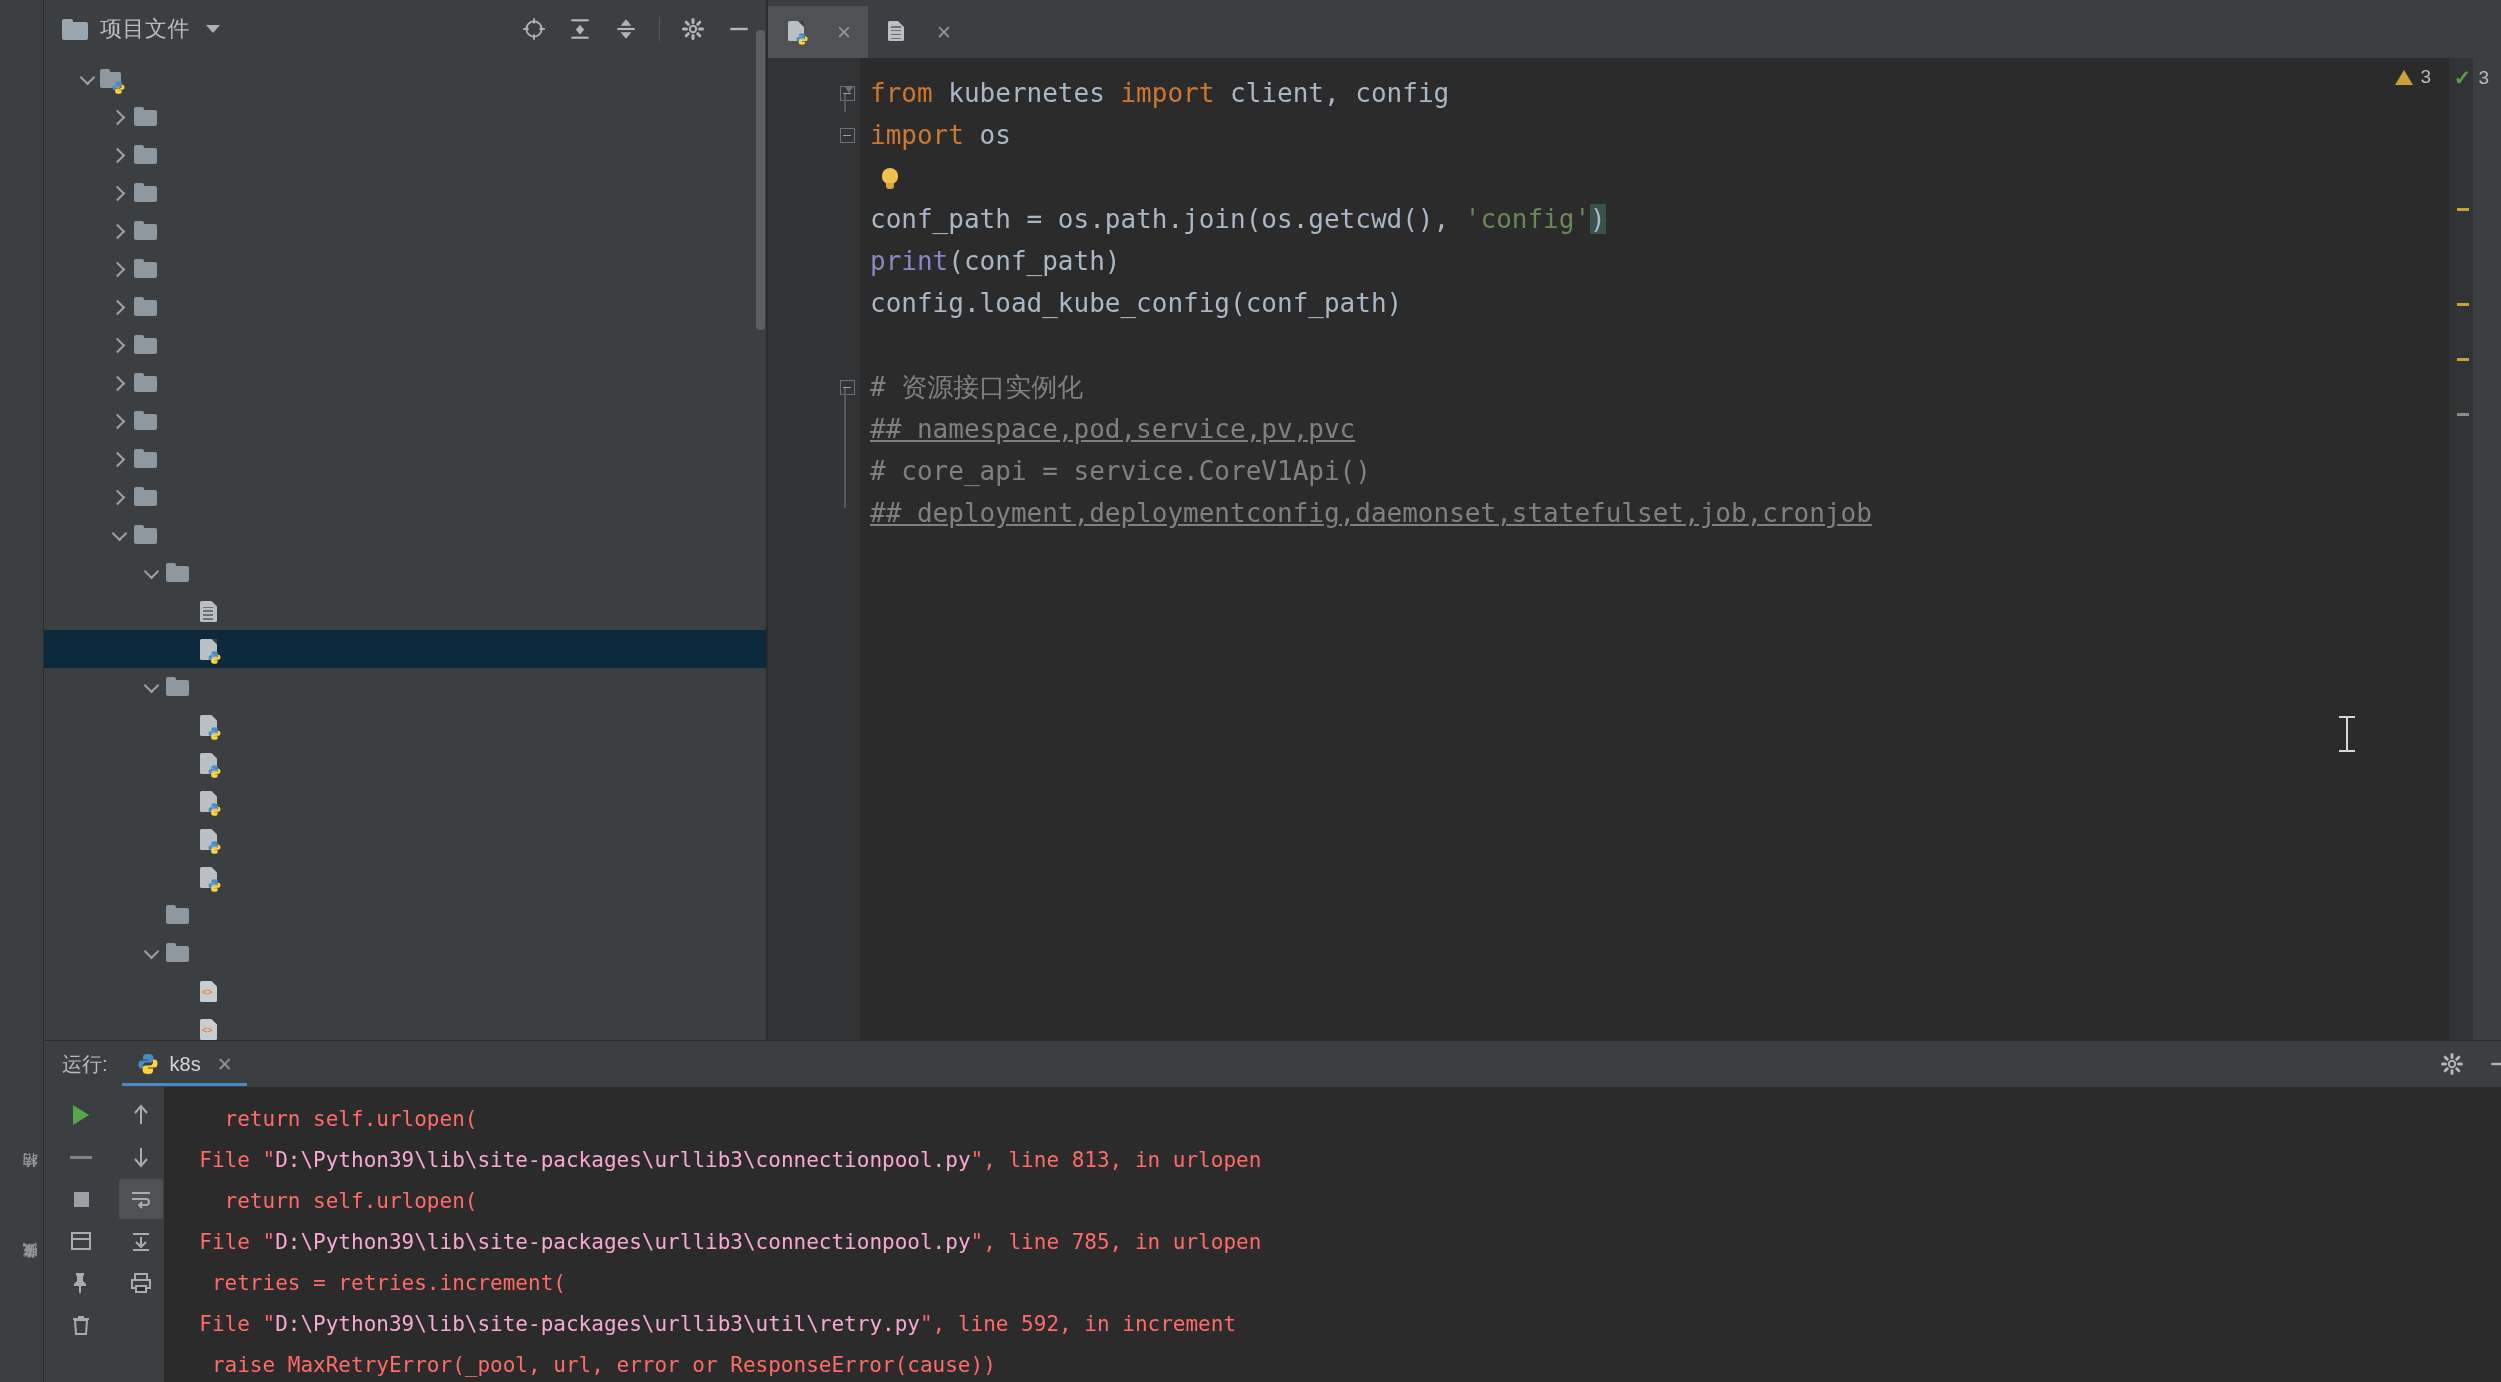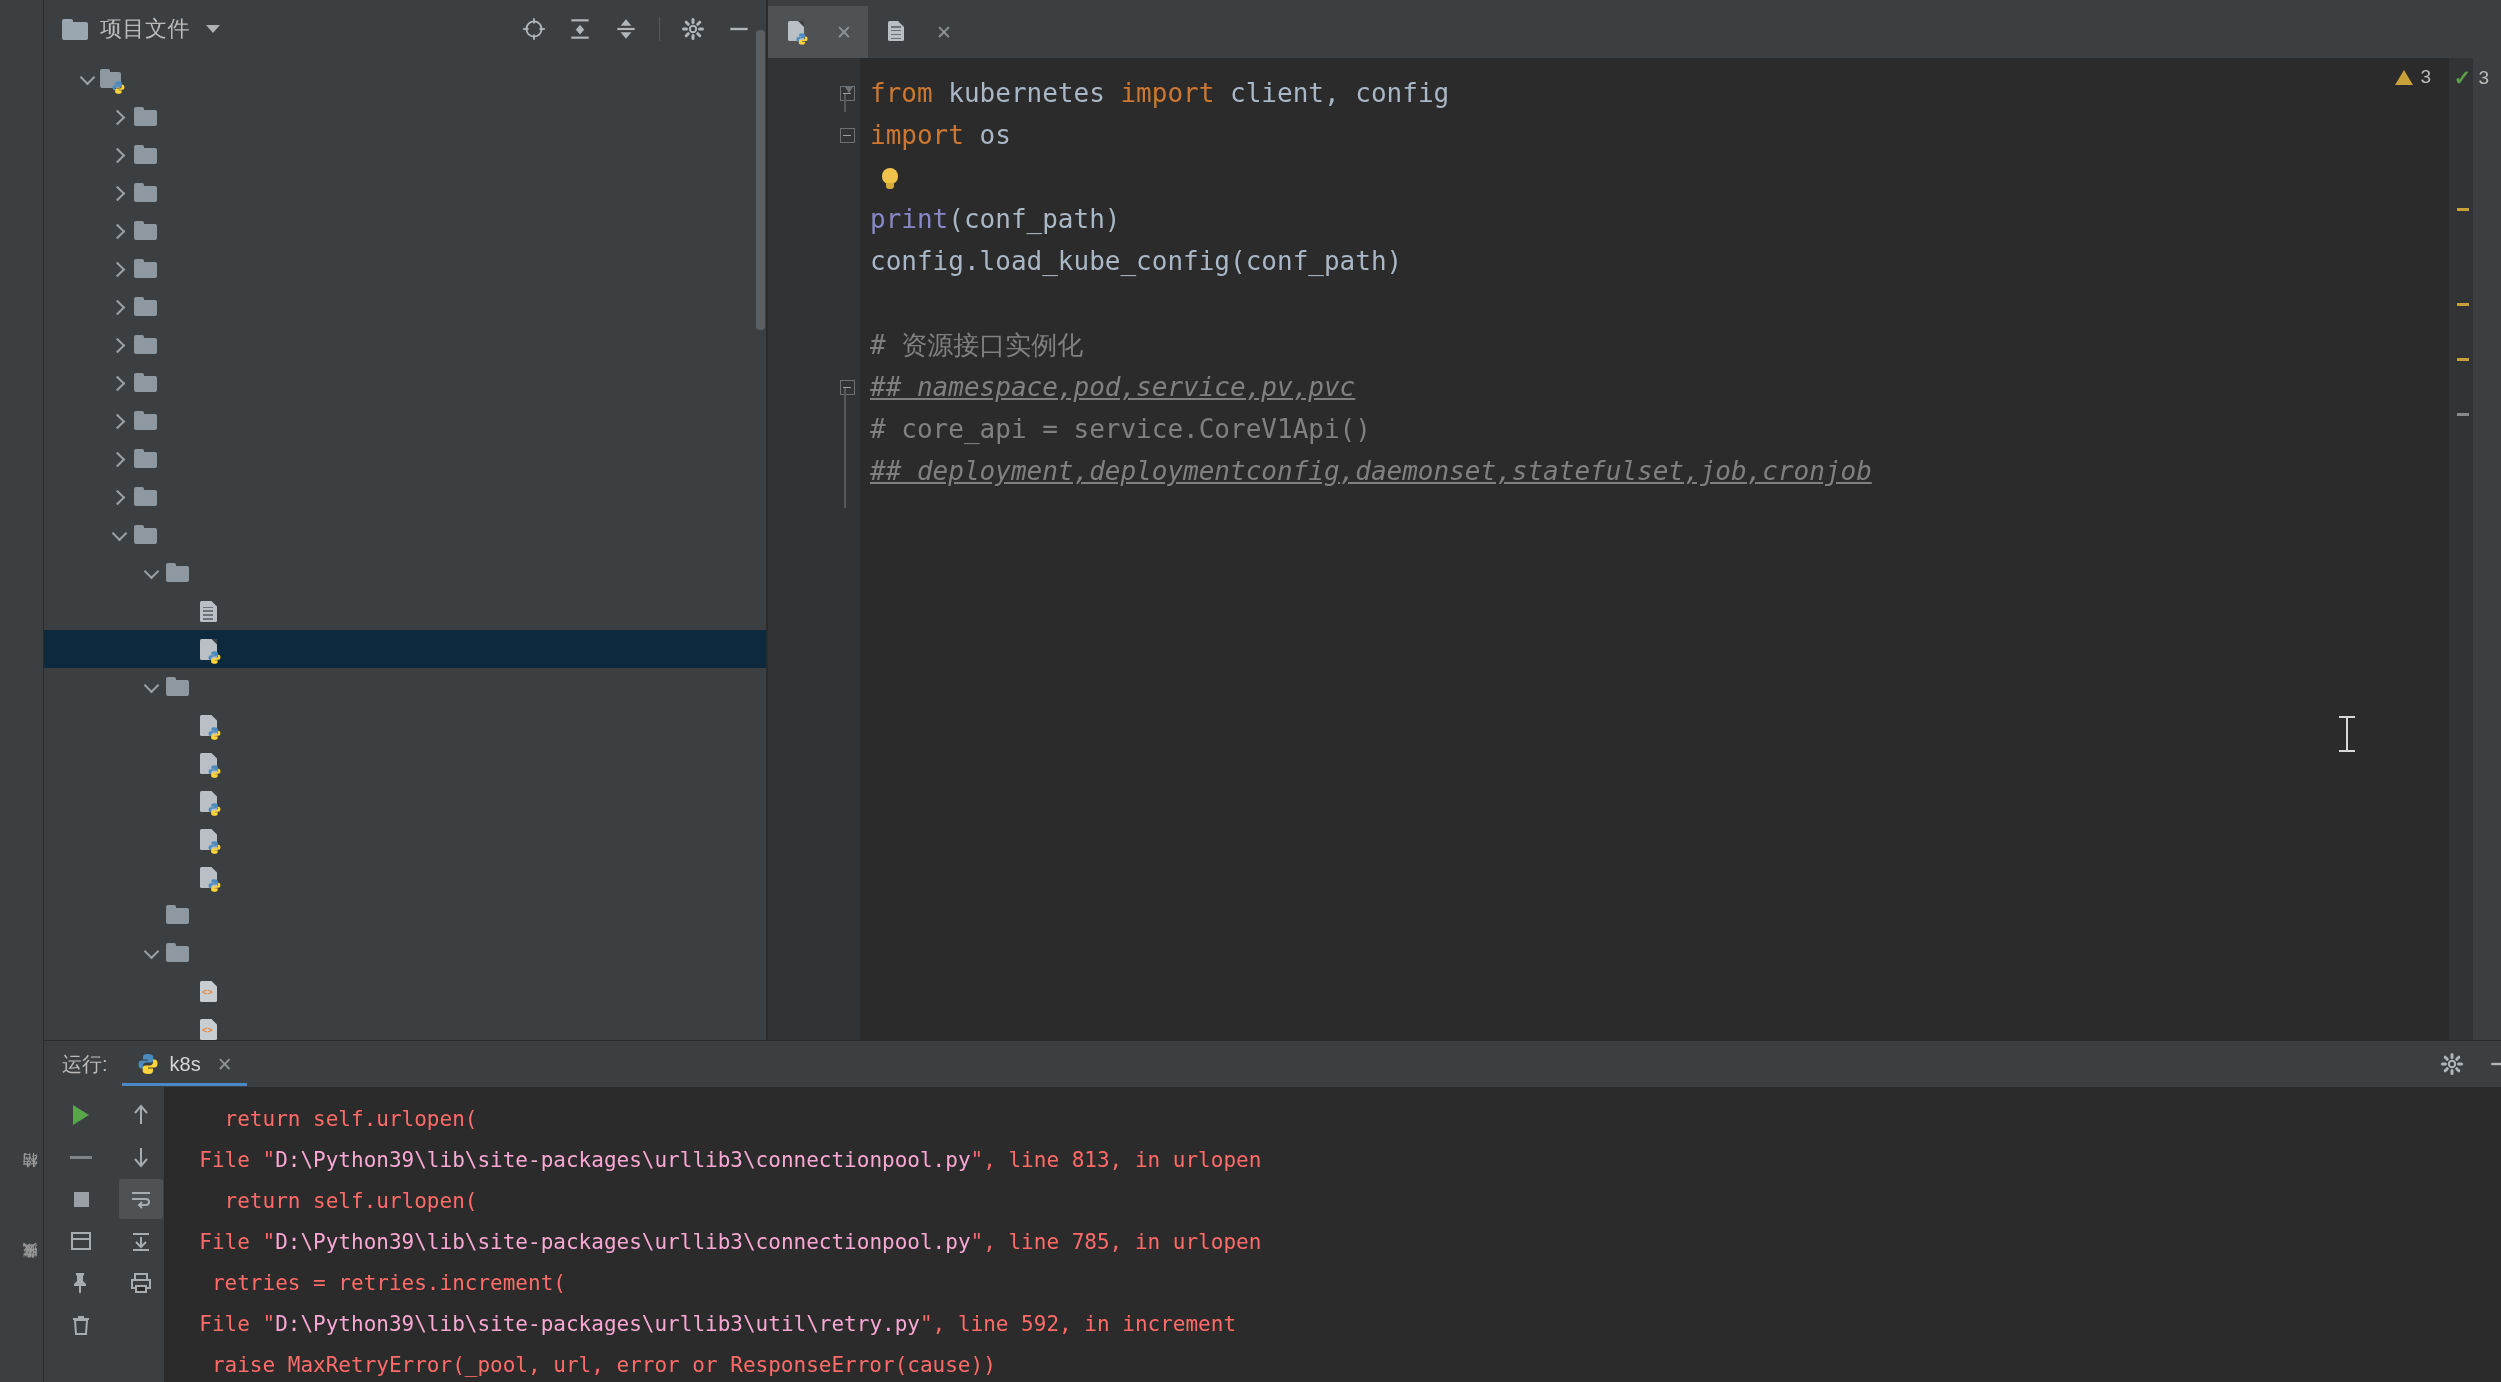--- a/index.html
+++ b/index.html
@@ -134,21 +134,21 @@
   .code-area {
     flex:1; position:relative; background:#2b2b2b;
     font-family: "DejaVu Sans Mono", monospace; font-size: 26px;
     padding-top: 14px; overflow:hidden;
   }
   .cline { height: 42px; line-height: 42px; white-space: pre; padding-left: 10px; color:#a9b7c6; }
   .k { color:#cc7832; }          
   .bi { color:#8888c6; }         
   .str { color:#6a8759; }        
   .cmt { color:#808080; }        
-  .cmt-u { color:#808080; text-decoration: underline; text-decoration-style: solid; font-style: italic; }
+  .cmt-u { color:#808080; text-decoration: underline; text-decoration-style: solid; }
   .plain { color:#a9b7c6; }
   .paren-hl { background:#3b514d; }
   .bulb {
     display:inline-block; width:20px; height:26px; position:relative; vertical-align:middle;
     margin-left:10px;
   }
   .bulb::before {
     content:''; position:absolute; left:2px; top:2px; width:16px; height:16px;
     background:#f0c24b; border-radius:50% 50% 45% 45%;
   }
@@ -565,20 +565,21 @@
               <div class="fold-box"></div>
             </div>
           <div class="fold-line" style="top:36px; height:18px;"></div>
           <div class="fold-line" style="top:330px; height:120px;"></div>
         </div>
         <div class="code-area" id="code-area">
 
         <div class="cline"><span class="k">from </span><span class="plain">kubernetes </span><span class="k">import </span><span class="plain">client, config</span></div>
             <div class="cline"><span class="k">import </span><span class="plain">os</span></div>
             <div class="cline"><span class="bulb"></span></div>
+            <div class="cline"><span class="plain">conf_path = os.path.join(os.getcwd(), </span><span class="str">'config'</span><span class="plain paren-hl">)</span></div>
             <div class="cline"><span class="bi">print</span><span class="plain">(conf_path)</span></div>
             <div class="cline"><span class="plain">config.load_kube_config(conf_path)</span></div>
             <div class="cline">&nbsp;</div>
             <div class="cline"><span class="cmt"># 资源接口实例化</span></div>
             <div class="cline"><span class="cmt-u">## namespace,pod,service,pv,pvc</span></div>
             <div class="cline"><span class="cmt"># core_api = service.CoreV1Api()</span></div>
             <div class="cline"><span class="cmt-u">## deployment,deploymentconfig,daemonset,statefulset,job,cronjob</span></div>
             <div class="cline">&nbsp;</div>
             <div class="mouse-cursor"></div>
           </div>

